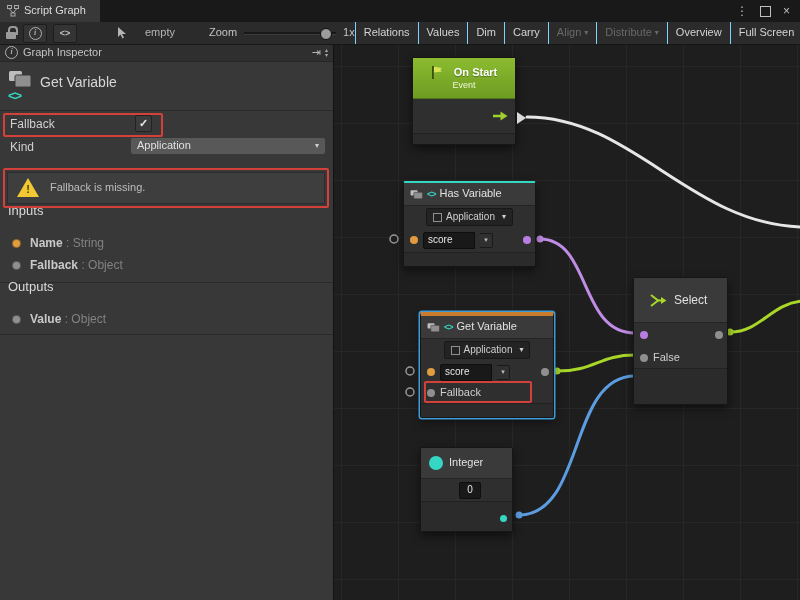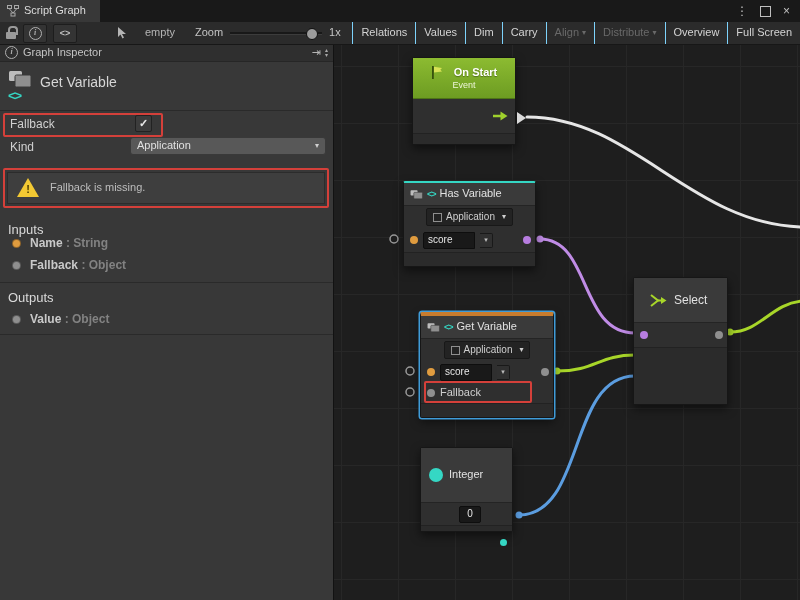--- a/index.html
+++ b/index.html
@@ -17,38 +17,38 @@
   #toolbar{position:absolute;left:0;top:22px;width:800px;height:22px;background:#2b2b2b;
            border-bottom:1px solid #171717;display:flex;align-items:center;z-index:20}
   .lock{margin-left:6px;position:relative;width:11px;height:14px;flex:0 0 auto}
   .lock .shackle{position:absolute;left:2px;top:0;width:6px;height:7px;border:2px solid #9a9a9a;border-bottom:none;border-radius:4px 4px 0 0}
   .lock .lockbody{position:absolute;left:0;top:6px;width:10px;height:7px;background:#9a9a9a;border-radius:1px}
   .tool-ic{display:flex;align-items:center;justify-content:center;height:17px;min-width:22px;margin-left:6px;
            border:1px solid #1d1d1d;background:#343434;border-radius:2px;color:#c4c4c4;font-size:9px;font-weight:bold}
   .info-circ{width:11px;height:11px;border-radius:50%;border:1px solid #b0b0b0;color:#b0b0b0;font-size:8px;
              line-height:10px;text-align:center;font-style:italic;font-family:"Liberation Serif",serif;font-weight:bold}
   .empty-tool{display:flex;align-items:center;gap:18px;color:#b5b5b5;margin-left:40px}
-  .zoom-wrap{display:flex;align-items:center;gap:7px;margin-left:20px;color:#c4c4c4}
+  .zoom-wrap{display:flex;align-items:center;gap:7px;margin-left:34px;color:#c4c4c4}
   .slider{position:relative;width:92px;height:14px}
   .slider .track{position:absolute;left:0;right:0;top:6px;height:2px;background:#181818;box-shadow:0 1px 0 #3c3c3c}
   .slider .handle{position:absolute;top:2px;left:76px;width:10px;height:10px;border-radius:50%;background:#9c9c9c;border:1px solid #101010}
   .tb-buttons{margin-left:auto;display:flex;height:100%;align-items:stretch}
   .tbtn{display:flex;align-items:center;padding:0 8px;border-left:1px solid #7dd3fc;color:#d4d4d4;font-size:11px;white-space:nowrap}
   .tbtn.dis{color:#696969}
   .ddarrow{font-size:8px;margin-left:3px}
 
   
   #inspector{position:absolute;left:0;top:44px;width:333px;height:556px;background:#383838;border-right:1px solid #121212;overflow:hidden;z-index:10}
   #insp-head{position:absolute;left:0;top:0;width:333px;height:18px;background:#2f2f2f;border-bottom:1px solid #262626;
              display:flex;align-items:center;gap:5px;padding:0 5px;box-sizing:border-box;color:#c4c4c4}
   .head-right{margin-left:auto;display:flex;align-items:center;gap:4px;color:#b5b5b5}
   .mini-arrows{display:flex;flex-direction:column;font-size:6px;line-height:5px;color:#a8a8a8;text-align:center}
   .divider{position:absolute;left:0;width:333px;height:1px;background:#2a2a2a}
   .insp-label{font-size:12px;color:#d0d0d0}
-  .ptype{color:#828282;font-weight:bold}
+  .ptype{color:#828282;font-weight:normal}
   .pname{font-weight:bold;color:#c9c9c9;font-size:12px}
   .pdot{width:9px;height:9px;border-radius:50%;display:inline-block;border:1px solid rgba(0,0,0,.35);box-sizing:border-box}
   .checkbox{position:absolute;left:135px;top:71px;width:15px;height:15px;background:#3c3c3c;border:1px solid #222;
             border-radius:2px;color:#e8e8e8;font-size:11px;font-weight:bold;text-align:center;line-height:14px}
   .dropdown{position:absolute;display:flex;align-items:center;background:#585858;border:1px solid #393939;border-radius:3px;
             color:#e0e0e0;font-size:11px;padding:0 6px;box-sizing:border-box}
   .dropdown .ddarrow{margin-left:auto;color:#cfcfcf}
   .warnbox{position:absolute;left:7px;top:128px;width:318px;height:32px;background:#3e3e3e;border:1px solid #2c2c2c;
            display:flex;align-items:center;gap:10px;padding:0 8px;box-sizing:border-box;color:#bdbdbd}
   .warn-tri{position:relative;width:24px;height:20px;flex:0 0 auto}
@@ -94,21 +94,21 @@
   .tri-port{position:absolute;right:-11px;top:54px;width:0;height:0;border-top:6px solid transparent;border-bottom:6px solid transparent;border-left:9px solid #dadada}
 
   #node-has-variable{left:70px;top:137px;width:133px;height:86px;border-top:2px solid #35d7c4}
   #node-get-variable{left:87px;top:268px;width:134px;height:106px;border-top:4px solid #c87c2e;
                      box-shadow:0 0 0 1.5px #3f9bd8,0 4px 10px rgba(0,0,0,.5)}
   #node-select{left:300px;top:233px;width:95px;height:128px}
   .sel-head{height:44px;background:#3a3a3a;border-bottom:1px solid #242424;display:flex;align-items:center;gap:7px;
             padding:0 16px;color:#e2e2e2;font-size:12px;flex:0 0 auto}
   #node-integer{left:87px;top:403px;width:93px;height:85px}
   .int-head{height:30px;background:#3a3a3a;border-bottom:1px solid #242424;display:flex;align-items:center;gap:6px;
-            padding:12px 8px;color:#e2e2e2;font-size:11px;flex:0 0 auto}
+            padding:0 8px;color:#e2e2e2;font-size:11px;flex:0 0 auto}
   .circ-teal{width:14px;height:14px;border-radius:50%;background:#35d7c4;flex:0 0 auto}
   .zero-box{width:20px;height:15px;background:#191919;border:1px solid #0e0e0e;border-radius:2px;color:#e6e6e6;
             font-size:10px;display:flex;align-items:center;justify-content:center;margin-left:32px}
   .label-dim{font-size:11px;color:#cfcfcf}
 </style>
 </head>
 <body>
 
 <div id="titlebar">
   <div class="tab">
@@ -203,32 +203,32 @@
   </span>
 
   <div class="warnbox">
     <span class="warn-tri">
       <span class="tri"></span>
       <span class="bang">!</span>
     </span>
     <span>Fallback is missing.</span>
   </div>
 
-  <span class="abs sect-h" style="left:8px;top:178px">Inputs</span>
+  <span class="abs sect-h" style="left:8px;top:159px">Inputs</span>
   <span class="abs pdot" style="left:12px;top:195px;background:#e09c3f"></span>
   <span class="abs pname" style="left:30px;top:192px">
     <span>Name</span><span class="ptype" style="font-size:12px"> </span><span class="ptype">: String</span>
   </span>
   <span class="abs pdot" style="left:12px;top:217px;background:#8f8f8f"></span>
   <span class="abs pname" style="left:30px;top:214px">
     <span>Fallback</span><span class="ptype"> </span><span class="ptype">: Object</span>
   </span>
   <div class="divider" style="top:238px"></div>
 
-  <span class="abs sect-h" style="left:8px;top:246px">Outputs</span>
+  <span class="abs sect-h" style="left:8px;top:235px">Outputs</span>
   <span class="abs pdot" style="left:12px;top:271px;background:#8f8f8f"></span>
   <span class="abs pname" style="left:30px;top:268px">
     <span>Value</span><span class="ptype"> </span><span class="ptype">: Object</span>
   </span>
   <div class="divider" style="top:290px"></div>
 
   <div class="redrect" style="left:3px;top:69px;width:160px;height:24px"></div>
   <div class="redrect" style="left:3px;top:124px;width:326px;height:40px"></div>
 </div>
 
@@ -340,20 +340,24 @@
         <path d="M1,2 L8,7.5 L1,13" stroke="#a8d629" stroke-width="2" fill="none"></path>
         <path d="M8,7.5 H12" stroke="#a8d629" stroke-width="2"></path>
         <path d="M11,4 L16.5,7.5 L11,11 Z" fill="#a8d629"></path>
       </svg>
       <span>Select</span>
     </div>
     <div class="nrow" style="height:24px">
       <span class="dot c-purple"></span>
       <span class="dot c-gray right"></span>
     </div>
+    <div class="nrow" style="height:21px">
+      <span class="dot c-gray"></span>
+      <span class="label-dim">False</span>
+    </div>
     <div class="nfoot"></div>
   </div>
 
   <div class="node" id="node-integer">
     <div class="int-head">
       <span class="circ-teal"></span>
       <span>Integer</span>
     </div>
     <div class="nrow">
       <span class="zero-box">0</span>

